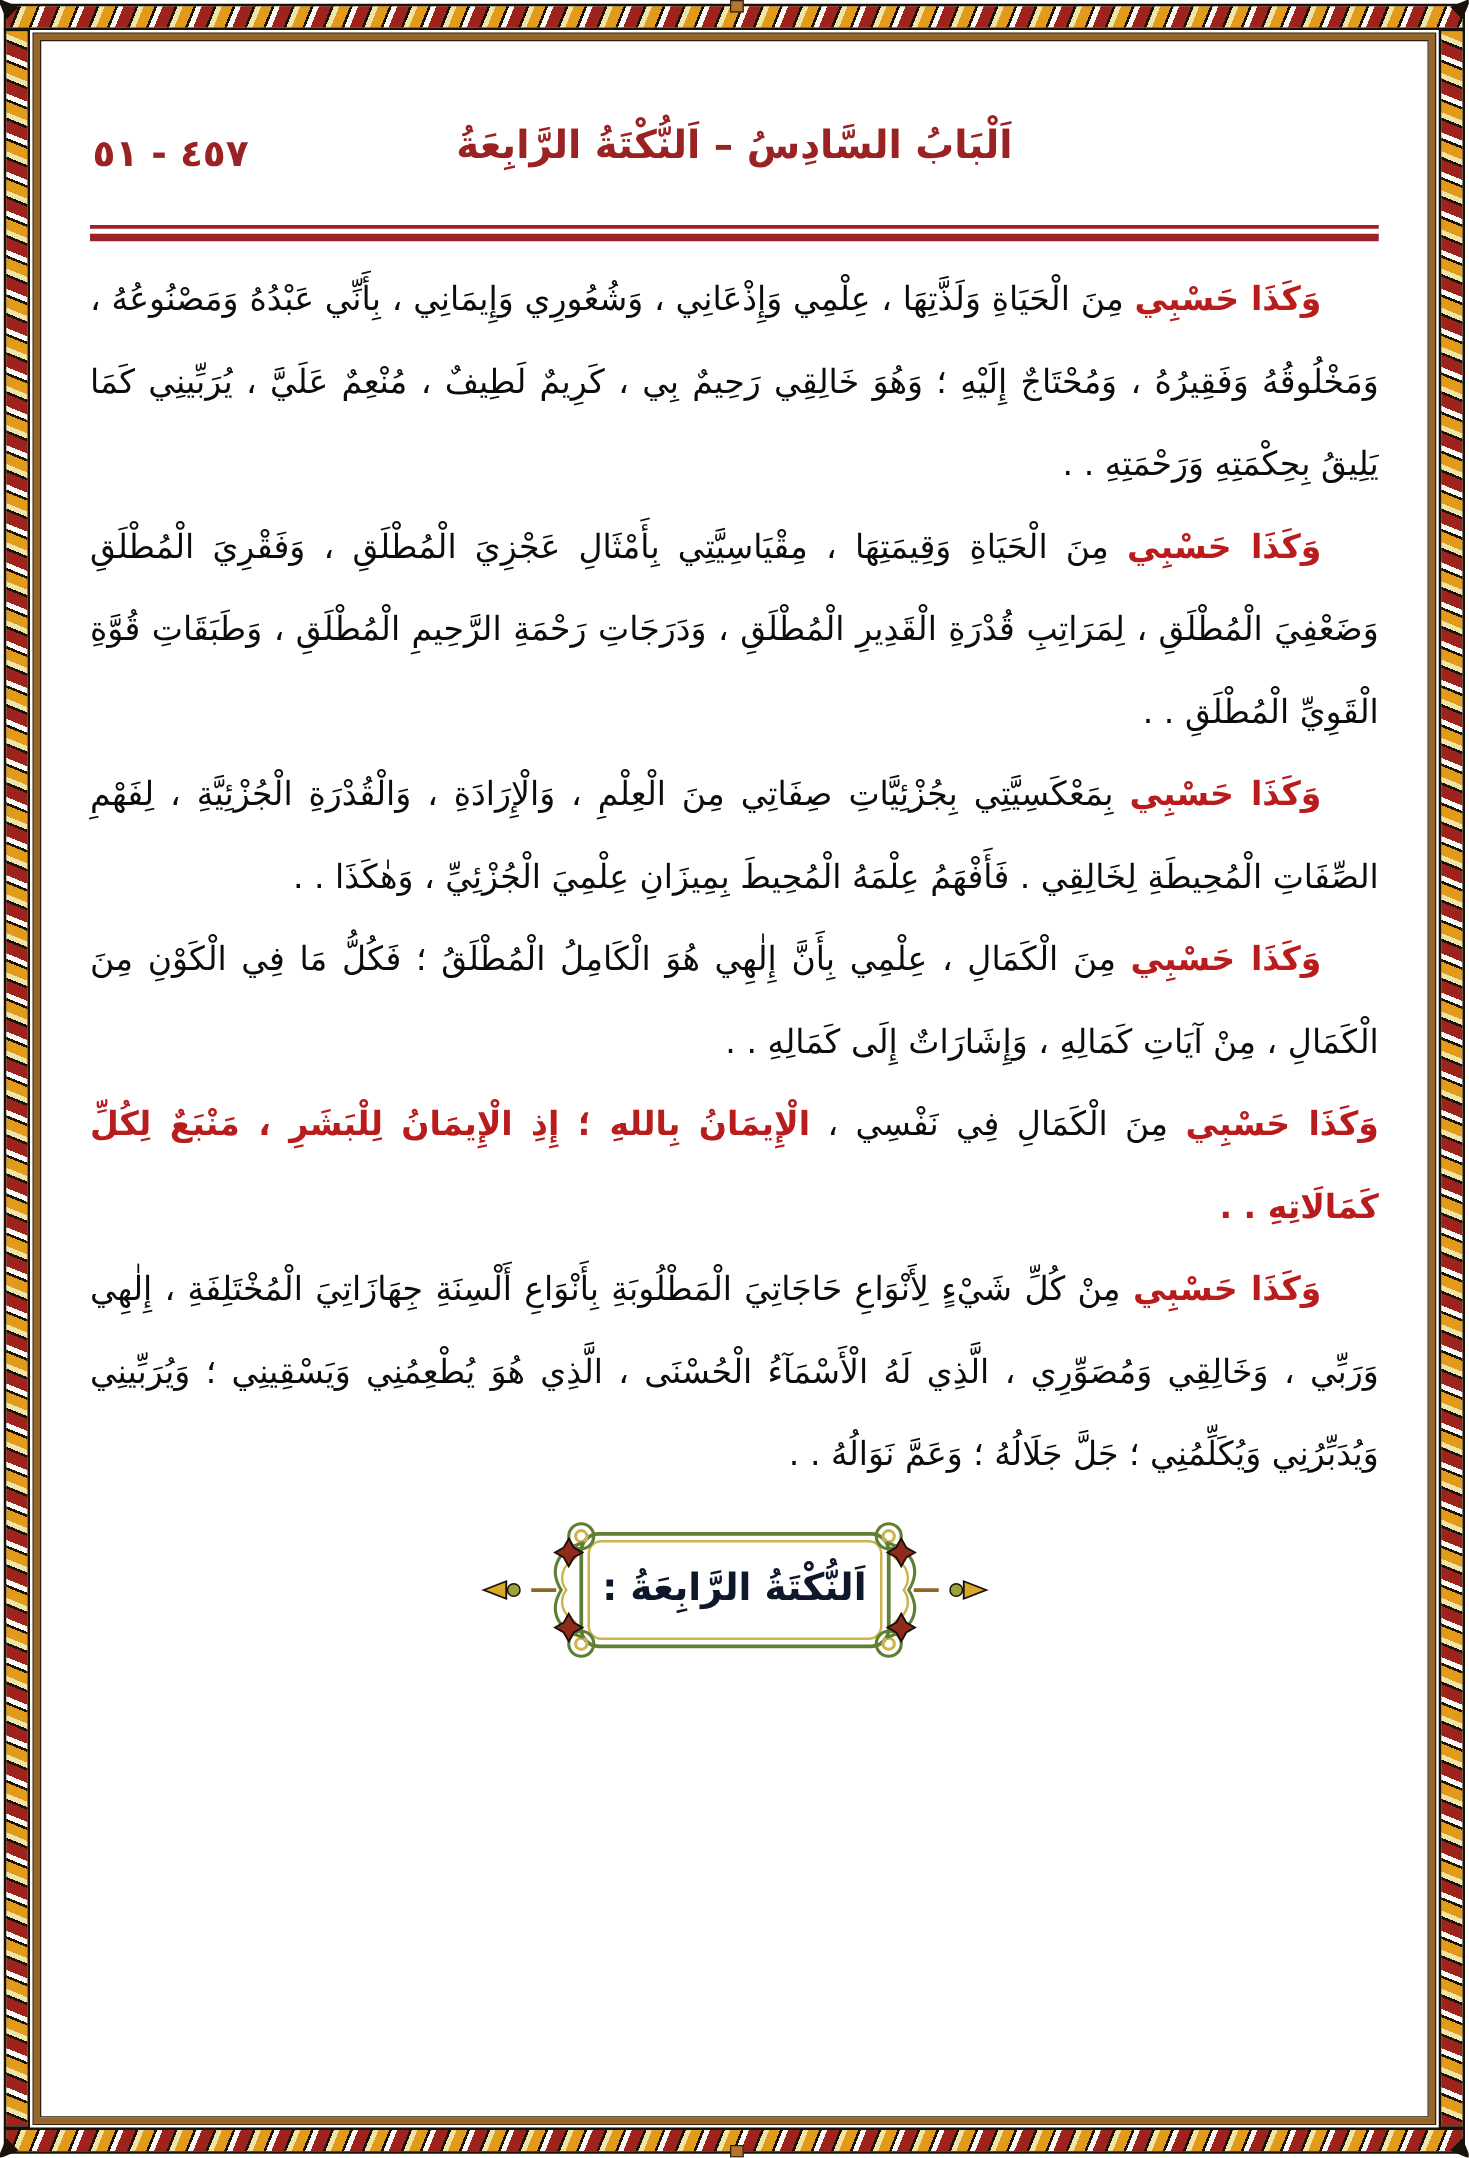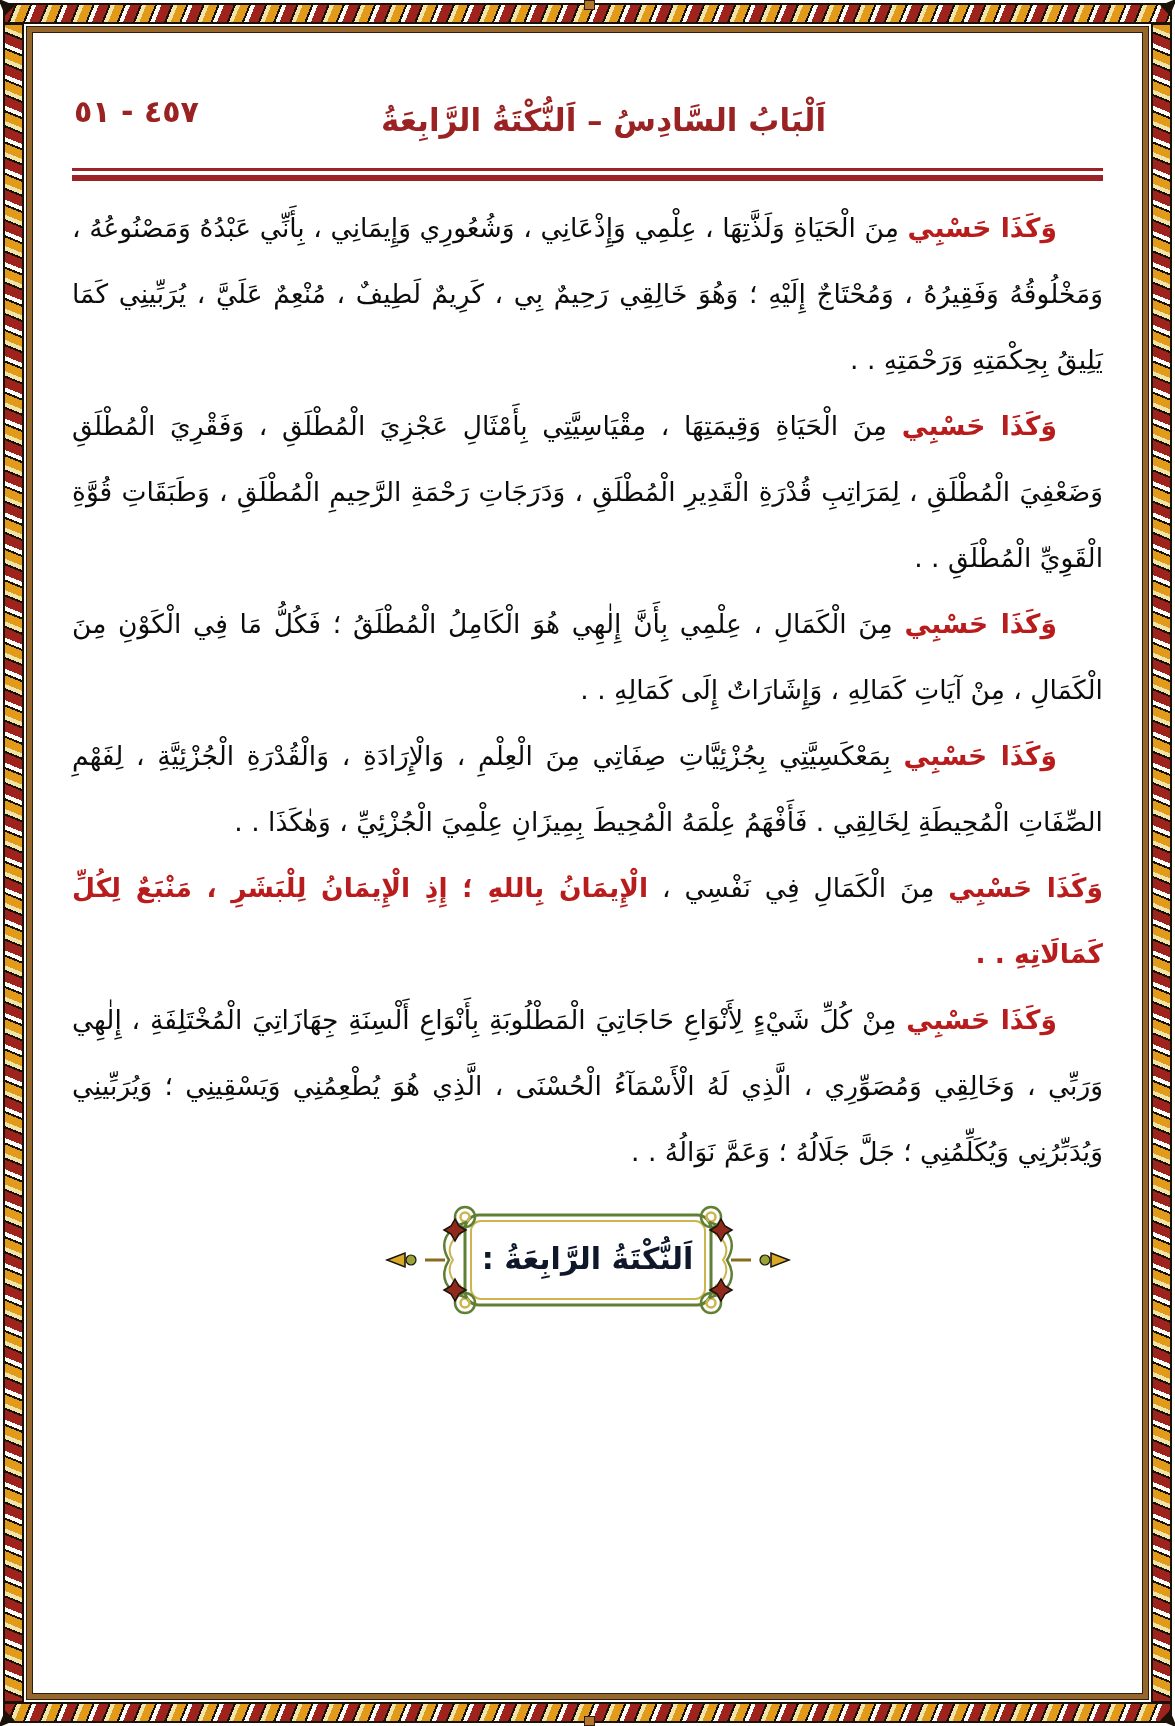--- a/index.html
+++ b/index.html
@@ -37,29 +37,29 @@
   .spike-tl{left:-3px;top:-4px;transform:rotate(-45deg);}
   .spike-tr{right:-3px;top:-4px;transform:rotate(45deg);}
   .spike-bl{left:-3px;bottom:-4px;transform:rotate(-135deg);}
   .spike-br{right:-3px;bottom:-4px;transform:rotate(135deg);}
   .center-tick{position:absolute;left:50%;width:9px;height:8px;margin-left:-4px;
     background:#b4762c;border:1px solid #2a1f10;}
   .tick-top{top:0;}
   .tick-bottom{bottom:0;}
 
   
-  .content{position:absolute;inset:34px;padding:0 38px;box-sizing:border-box;}
+  .content{position:absolute;inset:34px;padding:12px 38px;box-sizing:border-box;}
 
   .header{position:relative;height:102px;margin-top:26px;}
   .page-number{
     position:absolute;left:2px;top:34px;direction:ltr;
     font-size:30px;font-weight:bold;color:#9b2222;letter-spacing:3px;white-space:nowrap;
   }
   .title{
-    position:absolute;left:0;width:100%;top:26px;margin:16px;text-align:center;
+    position:absolute;left:0;width:100%;top:26px;margin:0;text-align:center;
     font-size:31px;font-weight:bold;color:#9b2222;direction:rtl;
   }
   .double-rule{margin-top:6px;}
   .rule-thin{height:3px;background:#9b2226;}
   .rule-gap{height:4px;}
   .rule-thick{height:6px;background:#9b2226;}
 
   .body-text{
     direction:rtl;text-align:justify;margin-top:14px;
     font-size:26.5px;line-height:66px;color:#0c0c0c;
@@ -105,23 +105,23 @@
       <div class="rule-thick"></div>
     </div>
 
     <div class="body-text" dir="rtl">
 
 
       <p class="para indent"><span class="red">وَكَذَا حَسْبِي</span><span> مِنَ الْحَيَاةِ وَلَذَّتِهَا ، عِلْمِي وَإِذْعَانِي ، وَشُعُورِي وَإِيمَانِي ، بِأَنِّي عَبْدُهُ وَمَصْنُوعُهُ ، وَمَخْلُوقُهُ وَفَقِيرُهُ ، وَمُحْتَاجٌ إِلَيْهِ ؛ وَهُوَ خَالِقِي رَحِيمٌ بِي ، كَرِيمٌ لَطِيفٌ ، مُنْعِمٌ عَلَيَّ ، يُرَبِّينِي كَمَا يَلِيقُ بِحِكْمَتِهِ وَرَحْمَتِهِ . .</span></p>
 
       <p class="para indent"><span class="red">وَكَذَا حَسْبِي</span><span> مِنَ الْحَيَاةِ وَقِيمَتِهَا ، مِقْيَاسِيَّتِي بِأَمْثَالِ عَجْزِيَ الْمُطْلَقِ ، وَفَقْرِيَ الْمُطْلَقِ وَضَعْفِيَ الْمُطْلَقِ ، لِمَرَاتِبِ قُدْرَةِ الْقَدِيرِ الْمُطْلَقِ ، وَدَرَجَاتِ رَحْمَةِ الرَّحِيمِ الْمُطْلَقِ ، وَطَبَقَاتِ قُوَّةِ الْقَوِيِّ الْمُطْلَقِ . .</span></p>
 
+      <p class="para indent"><span class="red">وَكَذَا حَسْبِي</span><span> بِمَعْكَسِيَّتِي بِجُزْئِيَّاتِ صِفَاتِي مِنَ الْعِلْمِ ، وَالْإِرَادَةِ ، وَالْقُدْرَةِ الْجُزْئِيَّةِ ، لِفَهْمِ الصِّفَاتِ الْمُحِيطَةِ لِخَالِقِي . فَأَفْهَمُ عِلْمَهُ الْمُحِيطَ بِمِيزَانِ عِلْمِيَ الْجُزْئِيِّ ، وَهٰكَذَا . .</span></p>
+
       <p class="para indent"><span class="red">وَكَذَا حَسْبِي</span><span> مِنَ الْكَمَالِ ، عِلْمِي بِأَنَّ إِلٰهِي هُوَ الْكَامِلُ الْمُطْلَقُ ؛ فَكُلُّ مَا فِي الْكَوْنِ مِنَ الْكَمَالِ ، مِنْ آيَاتِ كَمَالِهِ ، وَإِشَارَاتٌ إِلَى كَمَالِهِ . .</span></p>
-
-      <p class="para indent"><span class="red">وَكَذَا حَسْبِي</span><span> بِمَعْكَسِيَّتِي بِجُزْئِيَّاتِ صِفَاتِي مِنَ الْعِلْمِ ، وَالْإِرَادَةِ ، وَالْقُدْرَةِ الْجُزْئِيَّةِ ، لِفَهْمِ الصِّفَاتِ الْمُحِيطَةِ لِخَالِقِي . فَأَفْهَمُ عِلْمَهُ الْمُحِيطَ بِمِيزَانِ عِلْمِيَ الْجُزْئِيِّ ، وَهٰكَذَا . .</span></p>
 
       <p class="para"><span class="red">وَكَذَا حَسْبِي</span><span> مِنَ الْكَمَالِ فِي نَفْسِي ، </span><span class="red">الْإِيمَانُ بِاللهِ ؛ إِذِ الْإِيمَانُ لِلْبَشَرِ ، مَنْبَعٌ لِكُلِّ كَمَالَاتِهِ . .</span></p>
 
       <p class="para indent"><span class="red">وَكَذَا حَسْبِي</span><span> مِنْ كُلِّ شَيْءٍ لِأَنْوَاعِ حَاجَاتِيَ الْمَطْلُوبَةِ بِأَنْوَاعِ أَلْسِنَةِ جِهَازَاتِيَ الْمُخْتَلِفَةِ ، إِلٰهِي وَرَبِّي ، وَخَالِقِي وَمُصَوِّرِي ، الَّذِي لَهُ الْأَسْمَآءُ الْحُسْنَى ، الَّذِي هُوَ يُطْعِمُنِي وَيَسْقِينِي ؛ وَيُرَبِّينِي وَيُدَبِّرُنِي وَيُكَلِّمُنِي ؛ جَلَّ جَلَالُهُ ؛ وَعَمَّ نَوَالُهُ . .</span></p>
 
       <div class="cartouche-wrap">
         <svg class="cartouche-svg" viewBox="0 0 430 134" width="430" height="134">
 
           <rect x="92" y="22" width="246" height="90" rx="14" fill="none" stroke="#5f7f35" stroke-width="3"></rect>
           <rect x="98" y="28" width="234" height="78" rx="10" fill="none" stroke="#cdb44e" stroke-width="2"></rect>

